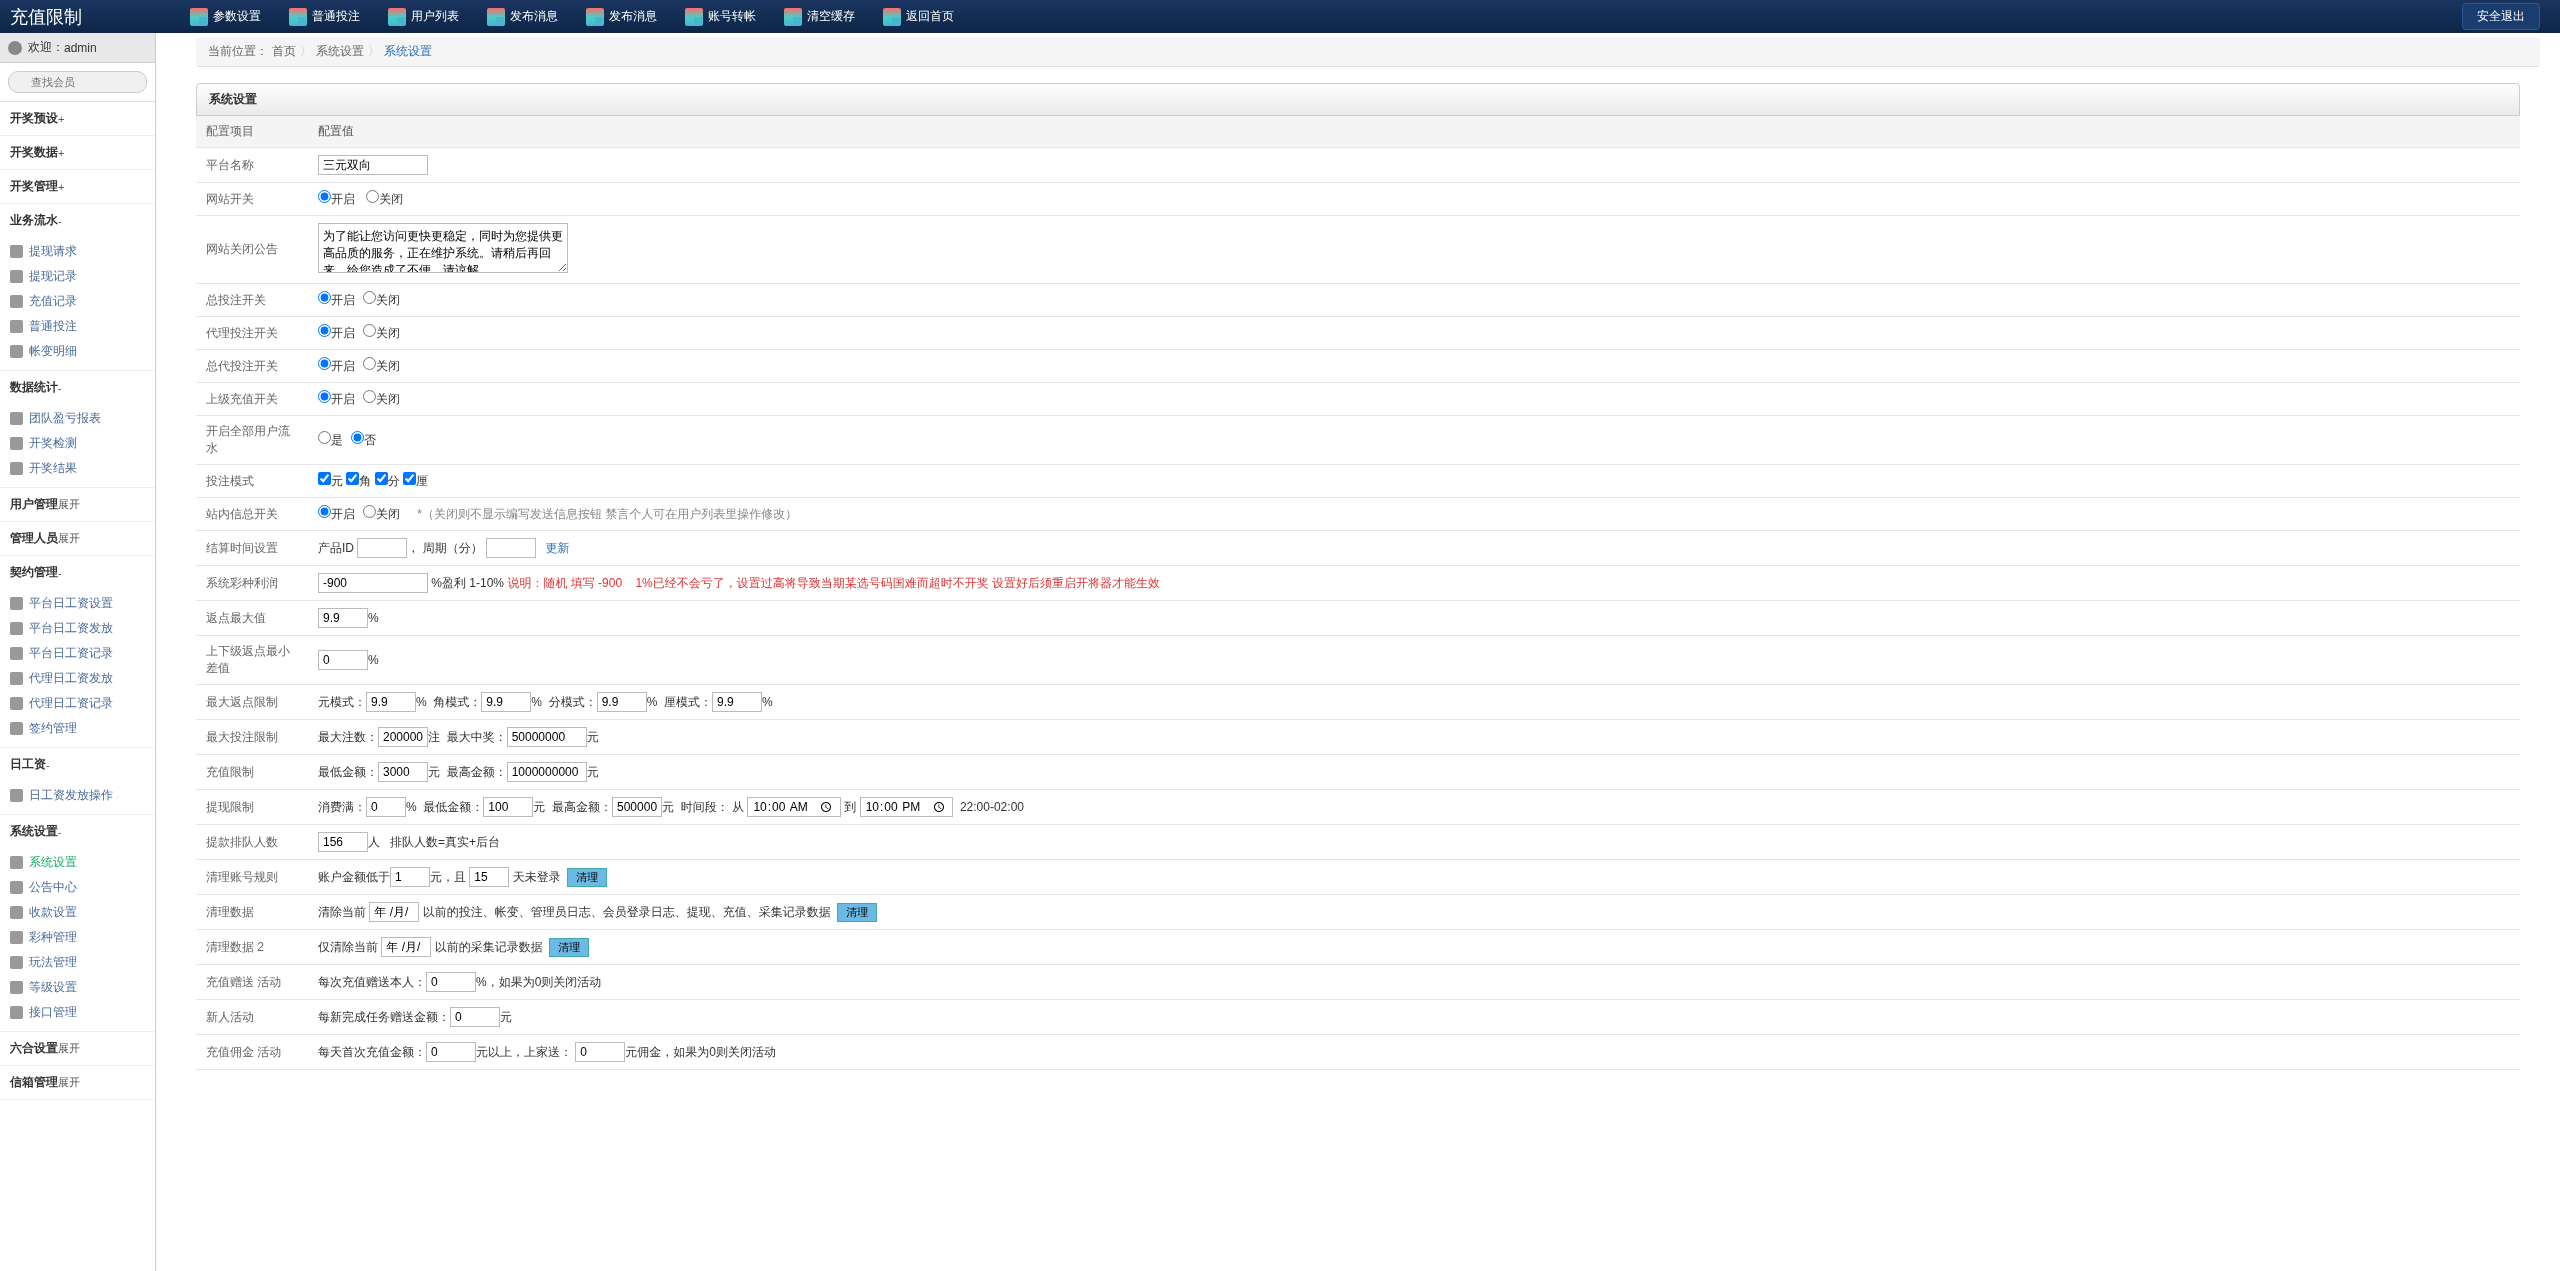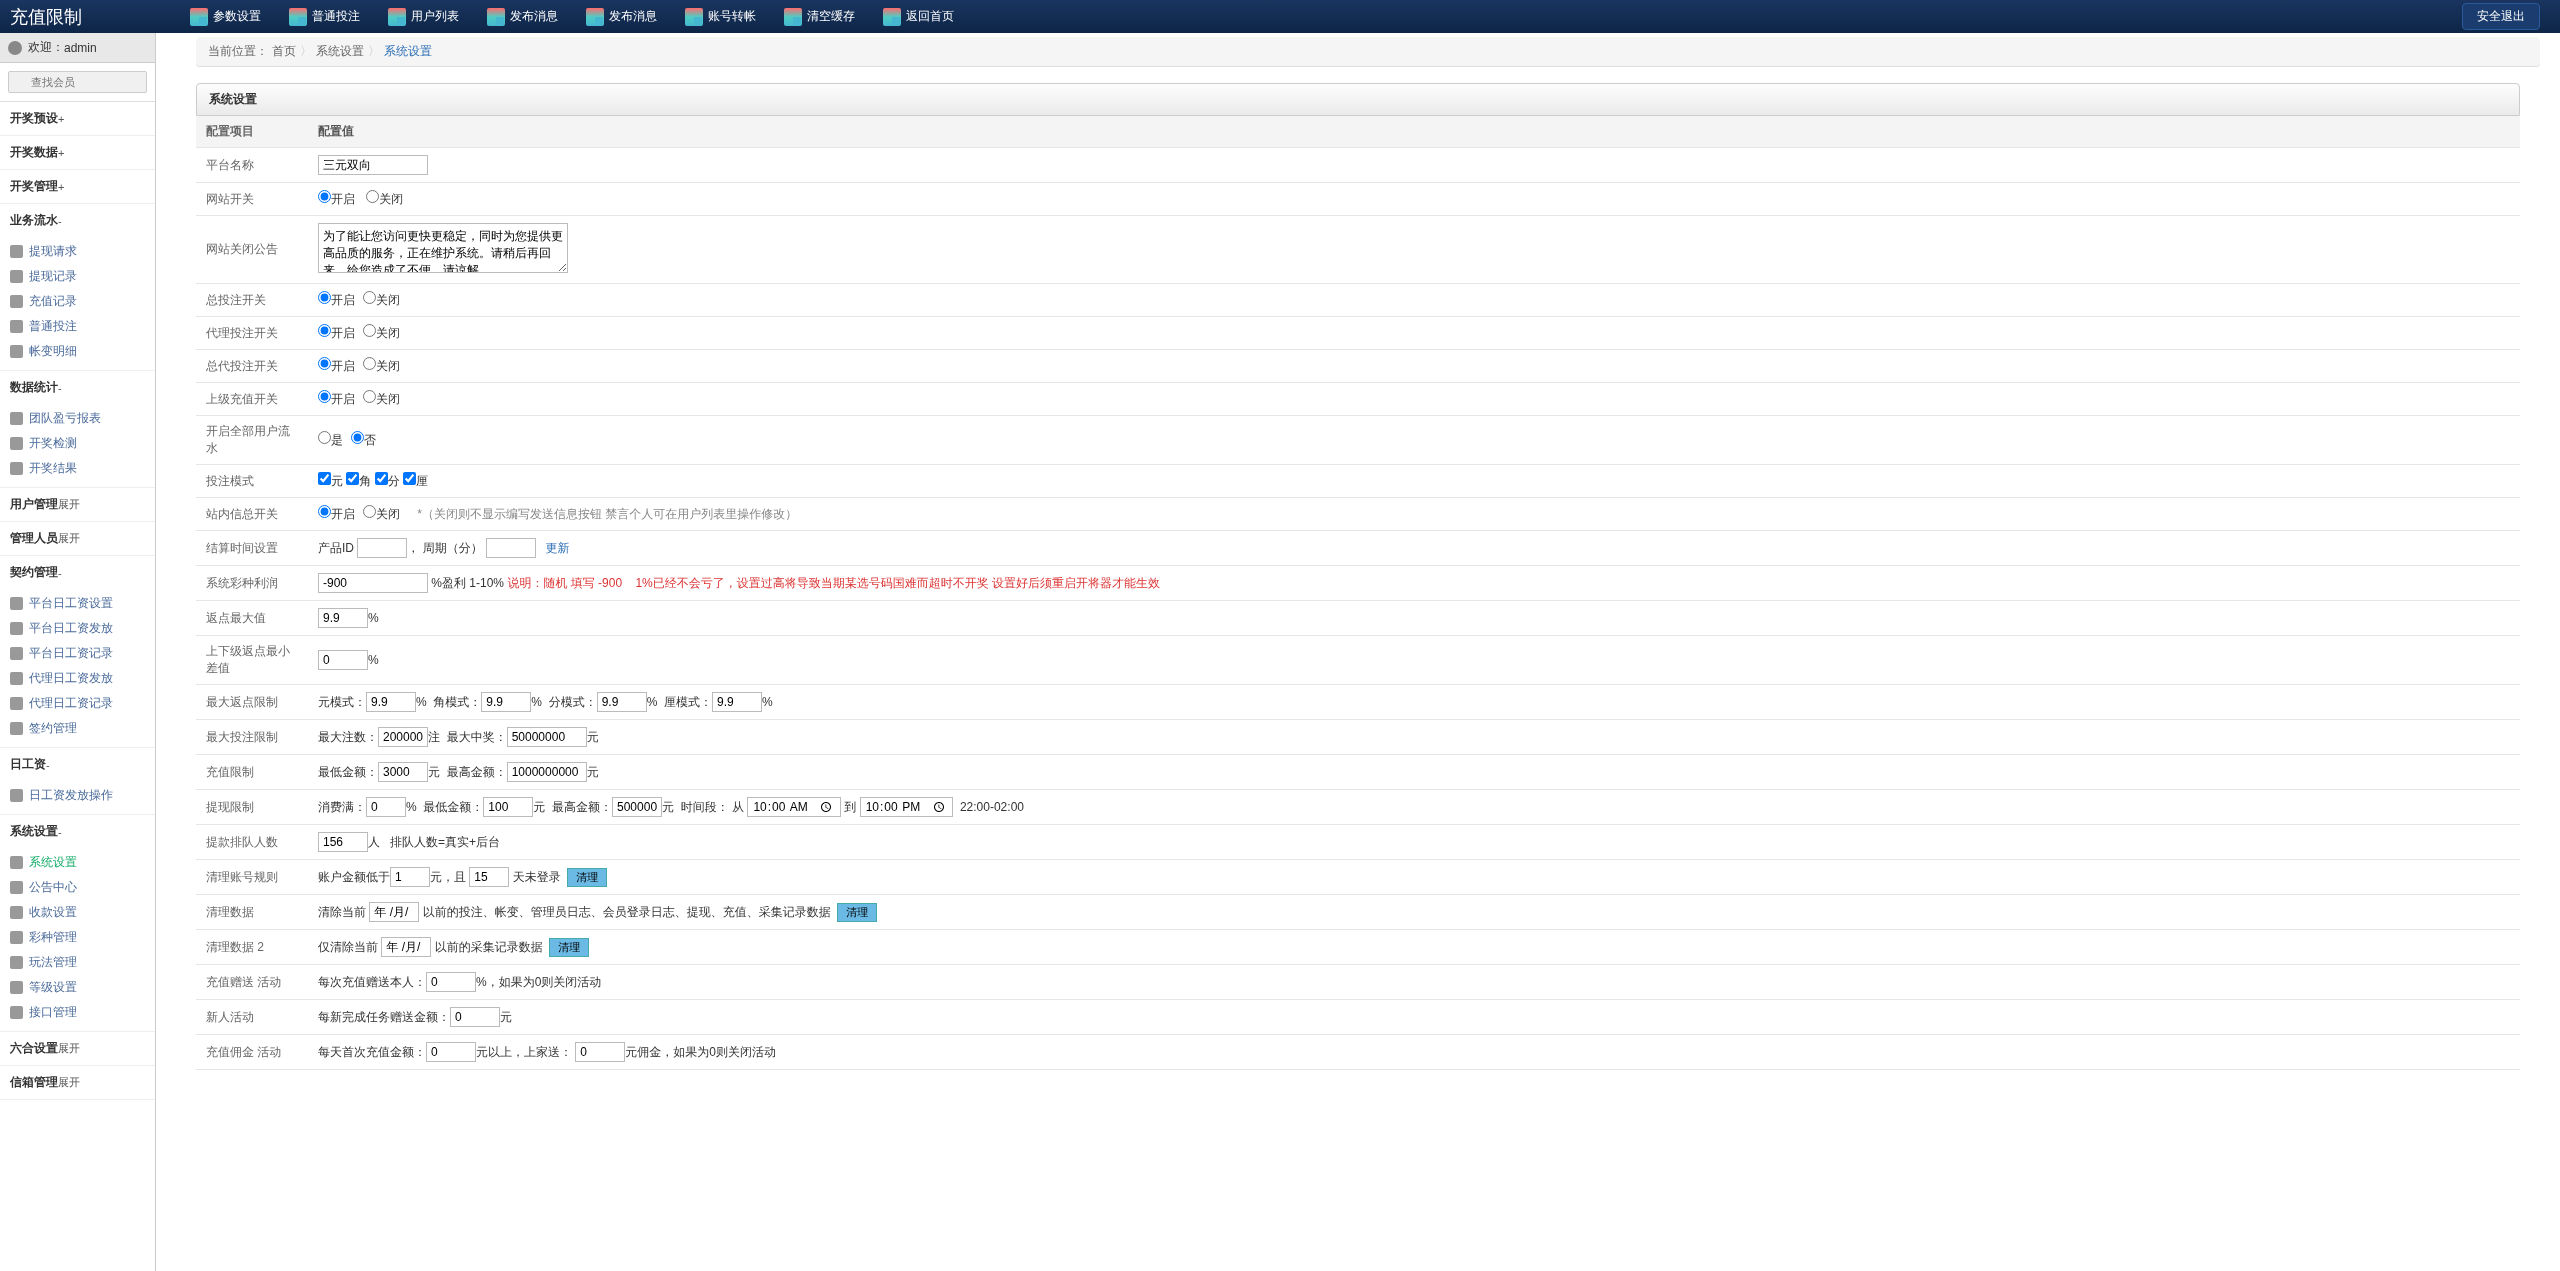--- a/index.html
+++ b/index.html
@@ -10,41 +10,41 @@
 .topnav-item{display:flex;align-items:center;padding:0 14px;height:33px;cursor:pointer;color:#fff;font-size:12px}
 .nav-ico{width:18px;height:18px;margin-right:5px;display:inline-block;background:linear-gradient(#ff6b6b,#4ecdc4,#45b7d1);border-radius:2px;position:relative}
 .nav-ico::before{content:"";position:absolute;right:1px;bottom:1px;width:8px;height:8px;background:#45b7d1}
 .logout{margin-left:auto;margin-right:20px;background:#1a3c6e;border:1px solid #2a5a9e;border-radius:4px;padding:4px 14px;color:#fff;cursor:pointer}
 
 .layout{display:flex;height:calc(100vh - 33px)}
 .sidebar{width:156px;background:#fff;border-right:1px solid #ccc;overflow-y:auto}
 .welcome{background:#e8e8e8;padding:6px 8px;display:flex;align-items:center;border-bottom:1px solid #ccc}
 .welcome .avatar{width:14px;height:14px;background:#888;border-radius:50%;margin-right:6px;display:inline-block}
 .searchbox{padding:8px;border-bottom:1px solid #ddd}
-.searchbox input{width:100%;padding:4px 6px 4px 22px;border:1px solid #ccc;border-radius:2px;background:#f0f0f0;font-size:11px}
+.searchbox input{width:100%;padding:4px 6px 4px 22px;border:1px solid #ccc;border-radius:10px;background:#f0f0f0;font-size:11px}
 
 .menu-group{border-bottom:1px solid #eee}
 .menu-title{padding:8px 10px;font-weight:bold;font-size:12px;cursor:pointer;display:flex;justify-content:flex-start;align-items:center}
 .menu-title .exp{font-weight:normal;color:#555;font-size:11px}
 .menu-items{padding:2px 0 6px 0}
 .menu-item{padding:4px 10px 4px 26px;cursor:pointer;color:#4a6a9a;font-size:12px;display:flex;align-items:center}
 .mi-ico{width:13px;height:13px;margin-right:6px;margin-left:-16px;display:inline-block;background:#999;border-radius:2px}
 .menu-item.active{color:#1a6}
 
 .main{flex:1;overflow:auto;background:#fff}
 .breadcrumb{background:#f5f5f5;border-bottom:1px solid #ddd;padding:6px 12px;margin:4px 20px 0 40px;border-radius:4px;display:flex;align-items:center;font-size:11px;color:#666}
 .breadcrumb span{margin-right:4px}
 .breadcrumb .sep{color:#bbb}
 .breadcrumb .cur{color:#2a6db5}
 
 .panel{margin:16px 40px}
 .panel-head{background:linear-gradient(#fdfdfd,#eaeaea);border:1px solid #ccc;border-radius:4px 4px 0 0;padding:7px 12px;font-weight:bold;font-size:12px}
 .form-table{width:100%;border-collapse:collapse}
 .form-table th,.form-table td{border-bottom:1px solid #e6e6e6;padding:7px 10px;text-align:left;vertical-align:middle;font-size:12px}
-.form-table thead th{background:#f4f4f4;font-weight:bold;color:#555}
+.form-table thead th{background:#f4f4f4;font-weight:normal;color:#555}
 .form-table .label{width:112px;color:#666}
 .form-table input[type=text],.form-table input[type=date],.form-table input[type=time]{border:1px solid #bbb;padding:2px 4px;font-size:12px;height:20px}
 .form-table textarea{border:1px solid #bbb;padding:4px;font-size:12px;width:250px;height:50px;resize:both}
 .w110{width:110px}.w50{width:50px}.w40{width:40px}.w80{width:80px}
 .radio-group label{margin-right:8px}
 .hint{color:#888;margin-left:6px}
 .red{color:#d33}
 .btn-sm{background:#6bbae6;border:1px solid #4aa;padding:1px 8px;cursor:pointer;font-size:11px}
 .lnk{color:#2a6db5;cursor:pointer;margin-left:6px}
 </style>

